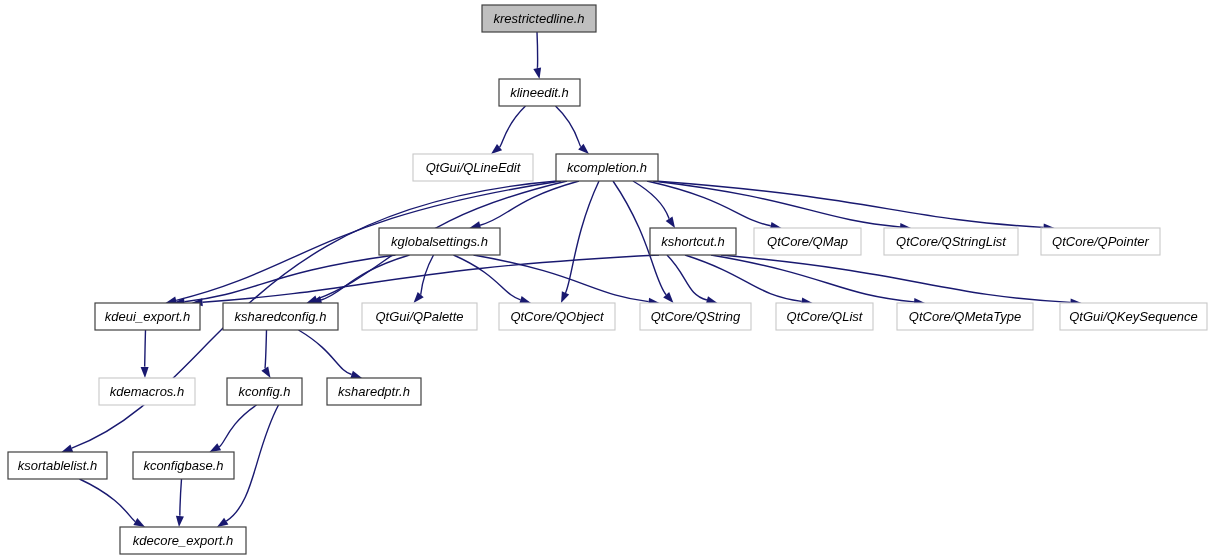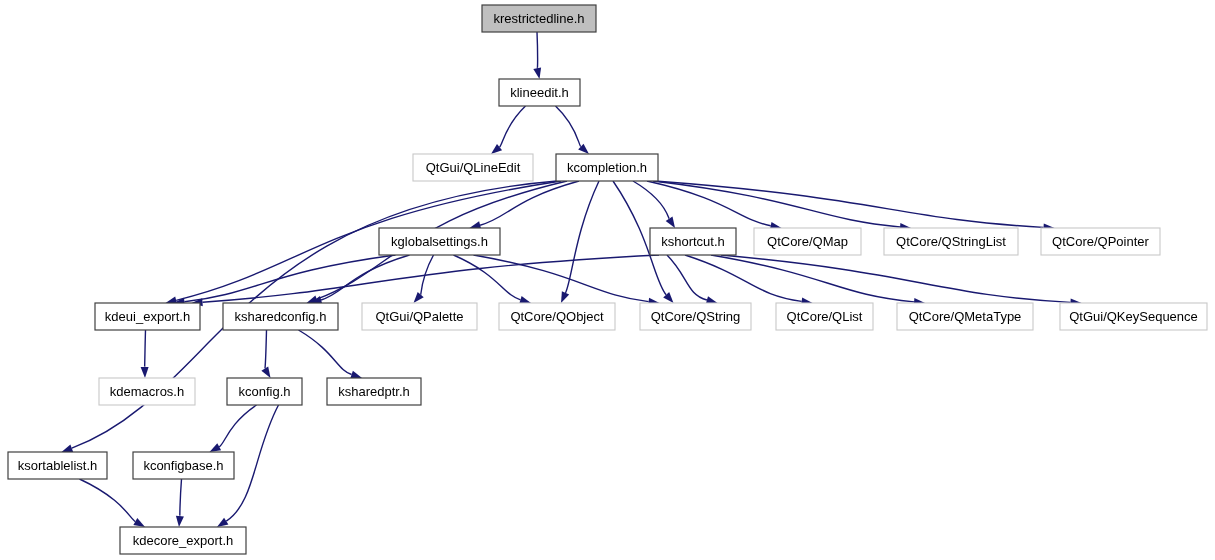--- a/index.html
+++ b/index.html
@@ -11,20 +11,21 @@
     width: 1215px;
     height: 560px;
     font-family: "Liberation Sans", sans-serif;
     overflow: hidden;
   }
   #graph-root {
     position: relative;
     width: 965px;
     height: 560px;
     background: #ffffff;
+    font-style: italic;
   }
   svg#dep-graph {
     display: block;
     width: 1215px;
     height: 560px;
   }
   .node-box {
     fill: #ffffff;
     stroke: #404040;
     stroke-width: 1.2;

